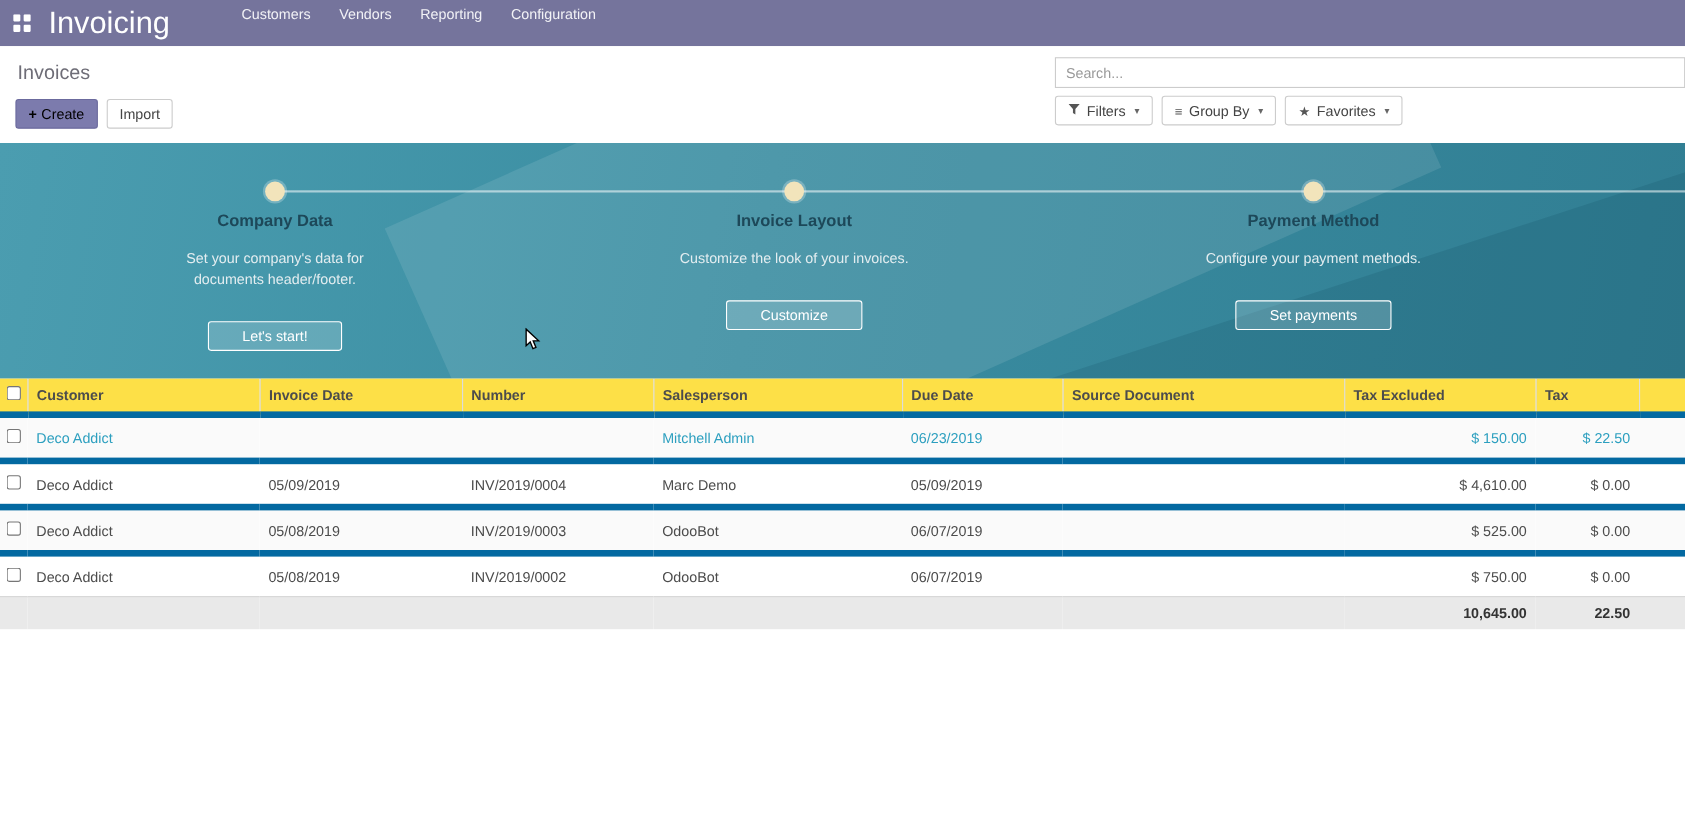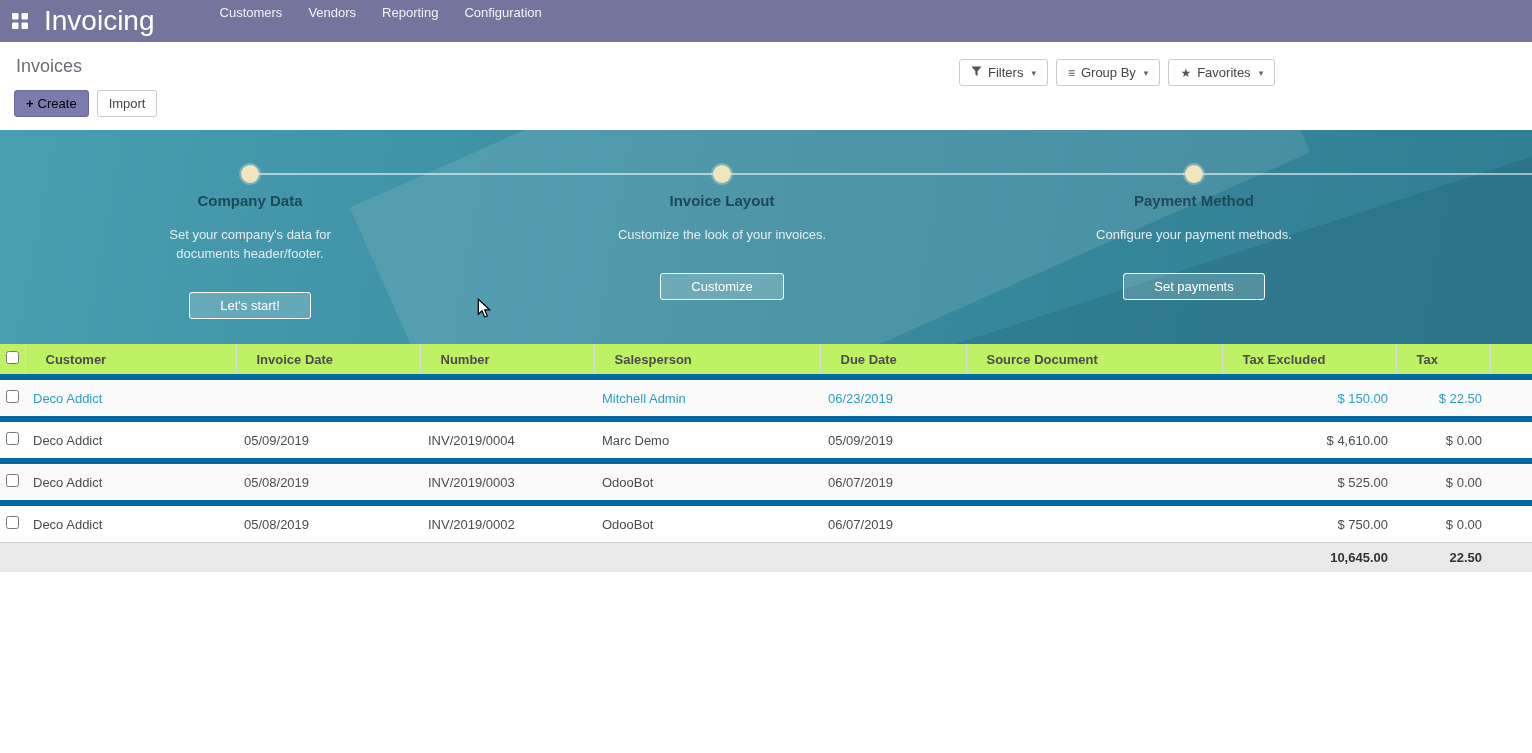--- a/index.html
+++ b/index.html
@@ -37,22 +37,22 @@
   .step-dot { position:absolute; top:35px; width:18px; height:18px; border-radius:50%; background:#f2e4bb; z-index:3;
               box-shadow:0 0 0 2px rgba(255,255,255,0.25); }
   .step { position:absolute; top:62px; width:240px; text-align:center; z-index:3; }
   .step-title { font-size:15px; font-weight:bold; color:#1d4859; margin-bottom:9px; }
   .step-desc { font-size:13px; color:#e3edf0; line-height:19px; max-width:210px; margin:16px auto; }
   .banner-btn { margin-top:13px; background:rgba(255,255,255,0.18); border:1px solid #fff; color:#fff;
                 font-size:13px; padding:5px 30px; border-radius:3px; cursor:pointer; font-family:inherit; }
 
   
   table.invoice-list { width:1532px; border-collapse:collapse; table-layout:fixed; font-size:13px; color:#4c4c4c; }
-  .invoice-list thead th { background:#bef264; border-bottom:1px solid #c6c6c6; border-left:1px solid #dcdcdc;
-                           padding:7px 20px; text-align:left; font-weight:bold; color:#4c4c4c; cursor:pointer; white-space:nowrap; }
+  .invoice-list thead th { background:#fde047; border-bottom:1px solid #c6c6c6; border-left:1px solid #dcdcdc;
+                           padding:7px 8px; text-align:left; font-weight:bold; color:#4c4c4c; cursor:pointer; white-space:nowrap; }
   .invoice-list thead th:first-child { border-left:none; cursor:default; }
   .invoice-list tbody td { padding:10px 8px; border-top:6px solid #0369a1; white-space:nowrap; overflow:hidden; }
   .invoice-list tbody tr { cursor:pointer; }
   .invoice-list tbody tr:nth-child(odd) { background:#fafafa; }
   .num { text-align:right; }
   tr.draft td { color:#2C9FBF; }
   .invoice-list tfoot td { background:#e9e9e9; border-top:1px solid #cfcfcf; padding:7px 8px; font-weight:bold; color:#333; }
   .cb { width:13px; height:13px; cursor:pointer; }
   .cb-cell { padding-left:6px !important; }
 
@@ -84,20 +84,21 @@
 
 <section class="control-panel">
   <div>
     <div class="breadcrumb">Invoices</div>
     <div class="cp-buttons">
       <button class="btn btn-primary"><span class="plus">+</span><span>Create</span></button>
       <button class="btn">Import</button>
     </div>
   </div>
   <div class="cp-right">
+    <input class="search-input" type="text" placeholder="Search..." style="">
     <div class="filter-row">
       <button class="btn btn-filter">
         <span><svg width="11" height="11" viewBox="0 0 12 12">
               <path d="M0.5 0.5 H11.5 L7.2 5.6 V11 L4.8 9.4 V5.6 Z" fill="#555"></path>
             </svg></span>
         <span>Filters</span>
         <span class="caret">▾</span>
       </button>
       <button class="btn btn-filter">
         <span class="glyph-icon">≡</span>

